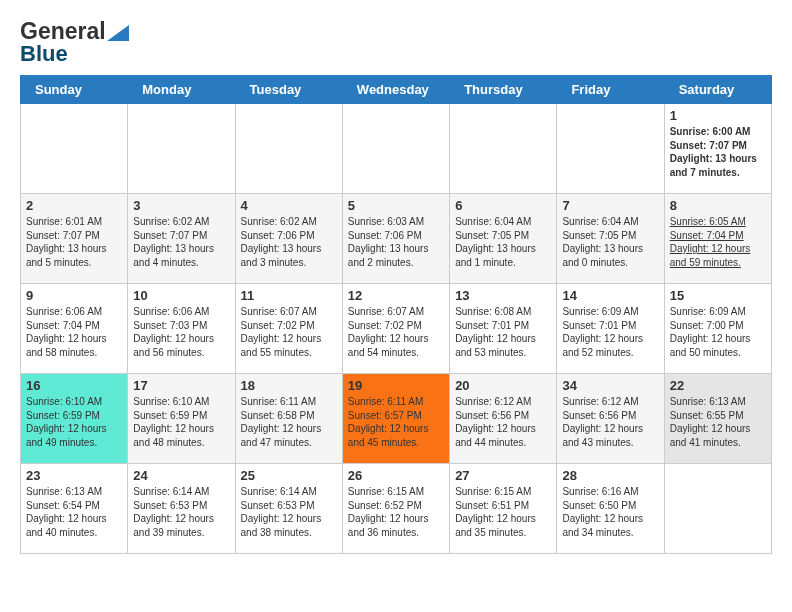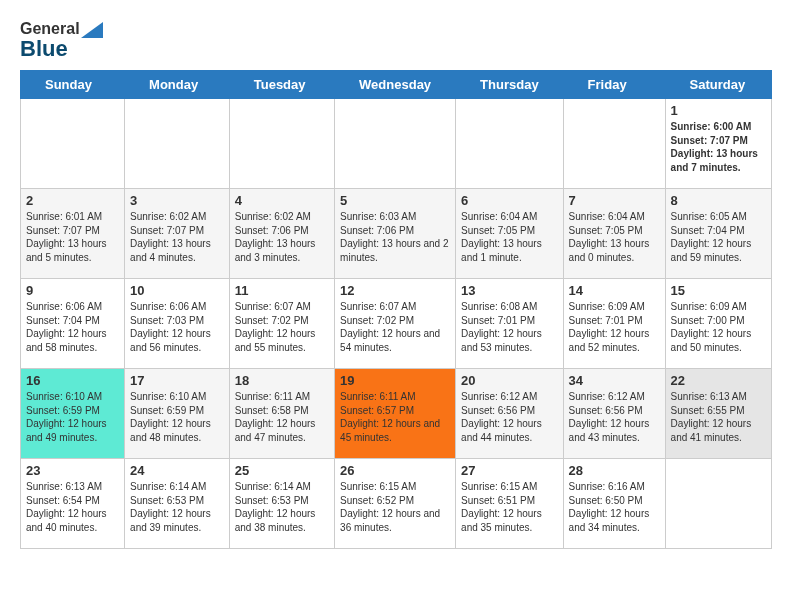--- a/index.html
+++ b/index.html
@@ -15,21 +15,21 @@
       justify-content: space-between;
       align-items: flex-start;
       margin-bottom: 10px;
     }
     .logo {
       display: flex;
       flex-direction: column;
       align-items: flex-start;
     }
     .logo-text {
-      font-size: 16px;
+      font-size: 23px;
       font-weight: bold;
       color: #333;
       line-height: 1;
     }
     .logo-row {
       display: flex;
       align-items: center;
     }
     .title-block {
       text-align: right;
@@ -47,21 +47,21 @@
     .calendar {
       width: 100%;
       border-collapse: collapse;
       border: 1px solid #ccc;
     }
     .calendar th {
       background: #2a7abf;
       color: #fff;
       font-size: 13px;
       font-weight: bold;
-      padding: 6px 24px;
+      padding: 6px 14px;
       text-align: left;
       border: 1px solid #2a7abf;
     }
     .calendar td {
       border: 1px solid #ccc;
       vertical-align: top;
       padding: 4px 5px;
       width: 107px;
       height: 90px;
       font-size: 10.5px;
@@ -169,21 +169,21 @@
 Daylight: 13 hours and 1 minute.</div>
         </td>
         <td style="background: rgb(245, 245, 245);">
           <span class="day-num">7</span>
           <div class="day-info" style="white-space: pre-line;">Sunrise: 6:04 AM
 Sunset: 7:05 PM
 Daylight: 13 hours and 0 minutes.</div>
         </td>
         <td style="background: rgb(245, 245, 245);">
           <span class="day-num">8</span>
-          <div class="day-info" style="white-space: pre-line;">Sunrise: 6:05 AM
+          <div class="day-info" style="white-space: pre-line; text-decoration: underline;">Sunrise: 6:05 AM
 Sunset: 7:04 PM
 Daylight: 12 hours and 59 minutes.</div>
         </td>
       </tr>
       <tr class="week-row">
         <td>
           <span class="day-num">9</span>
           <div class="day-info" style="white-space: pre-line;">Sunrise: 6:06 AM
 Sunset: 7:04 PM
 Daylight: 12 hours and 58 minutes.</div>

